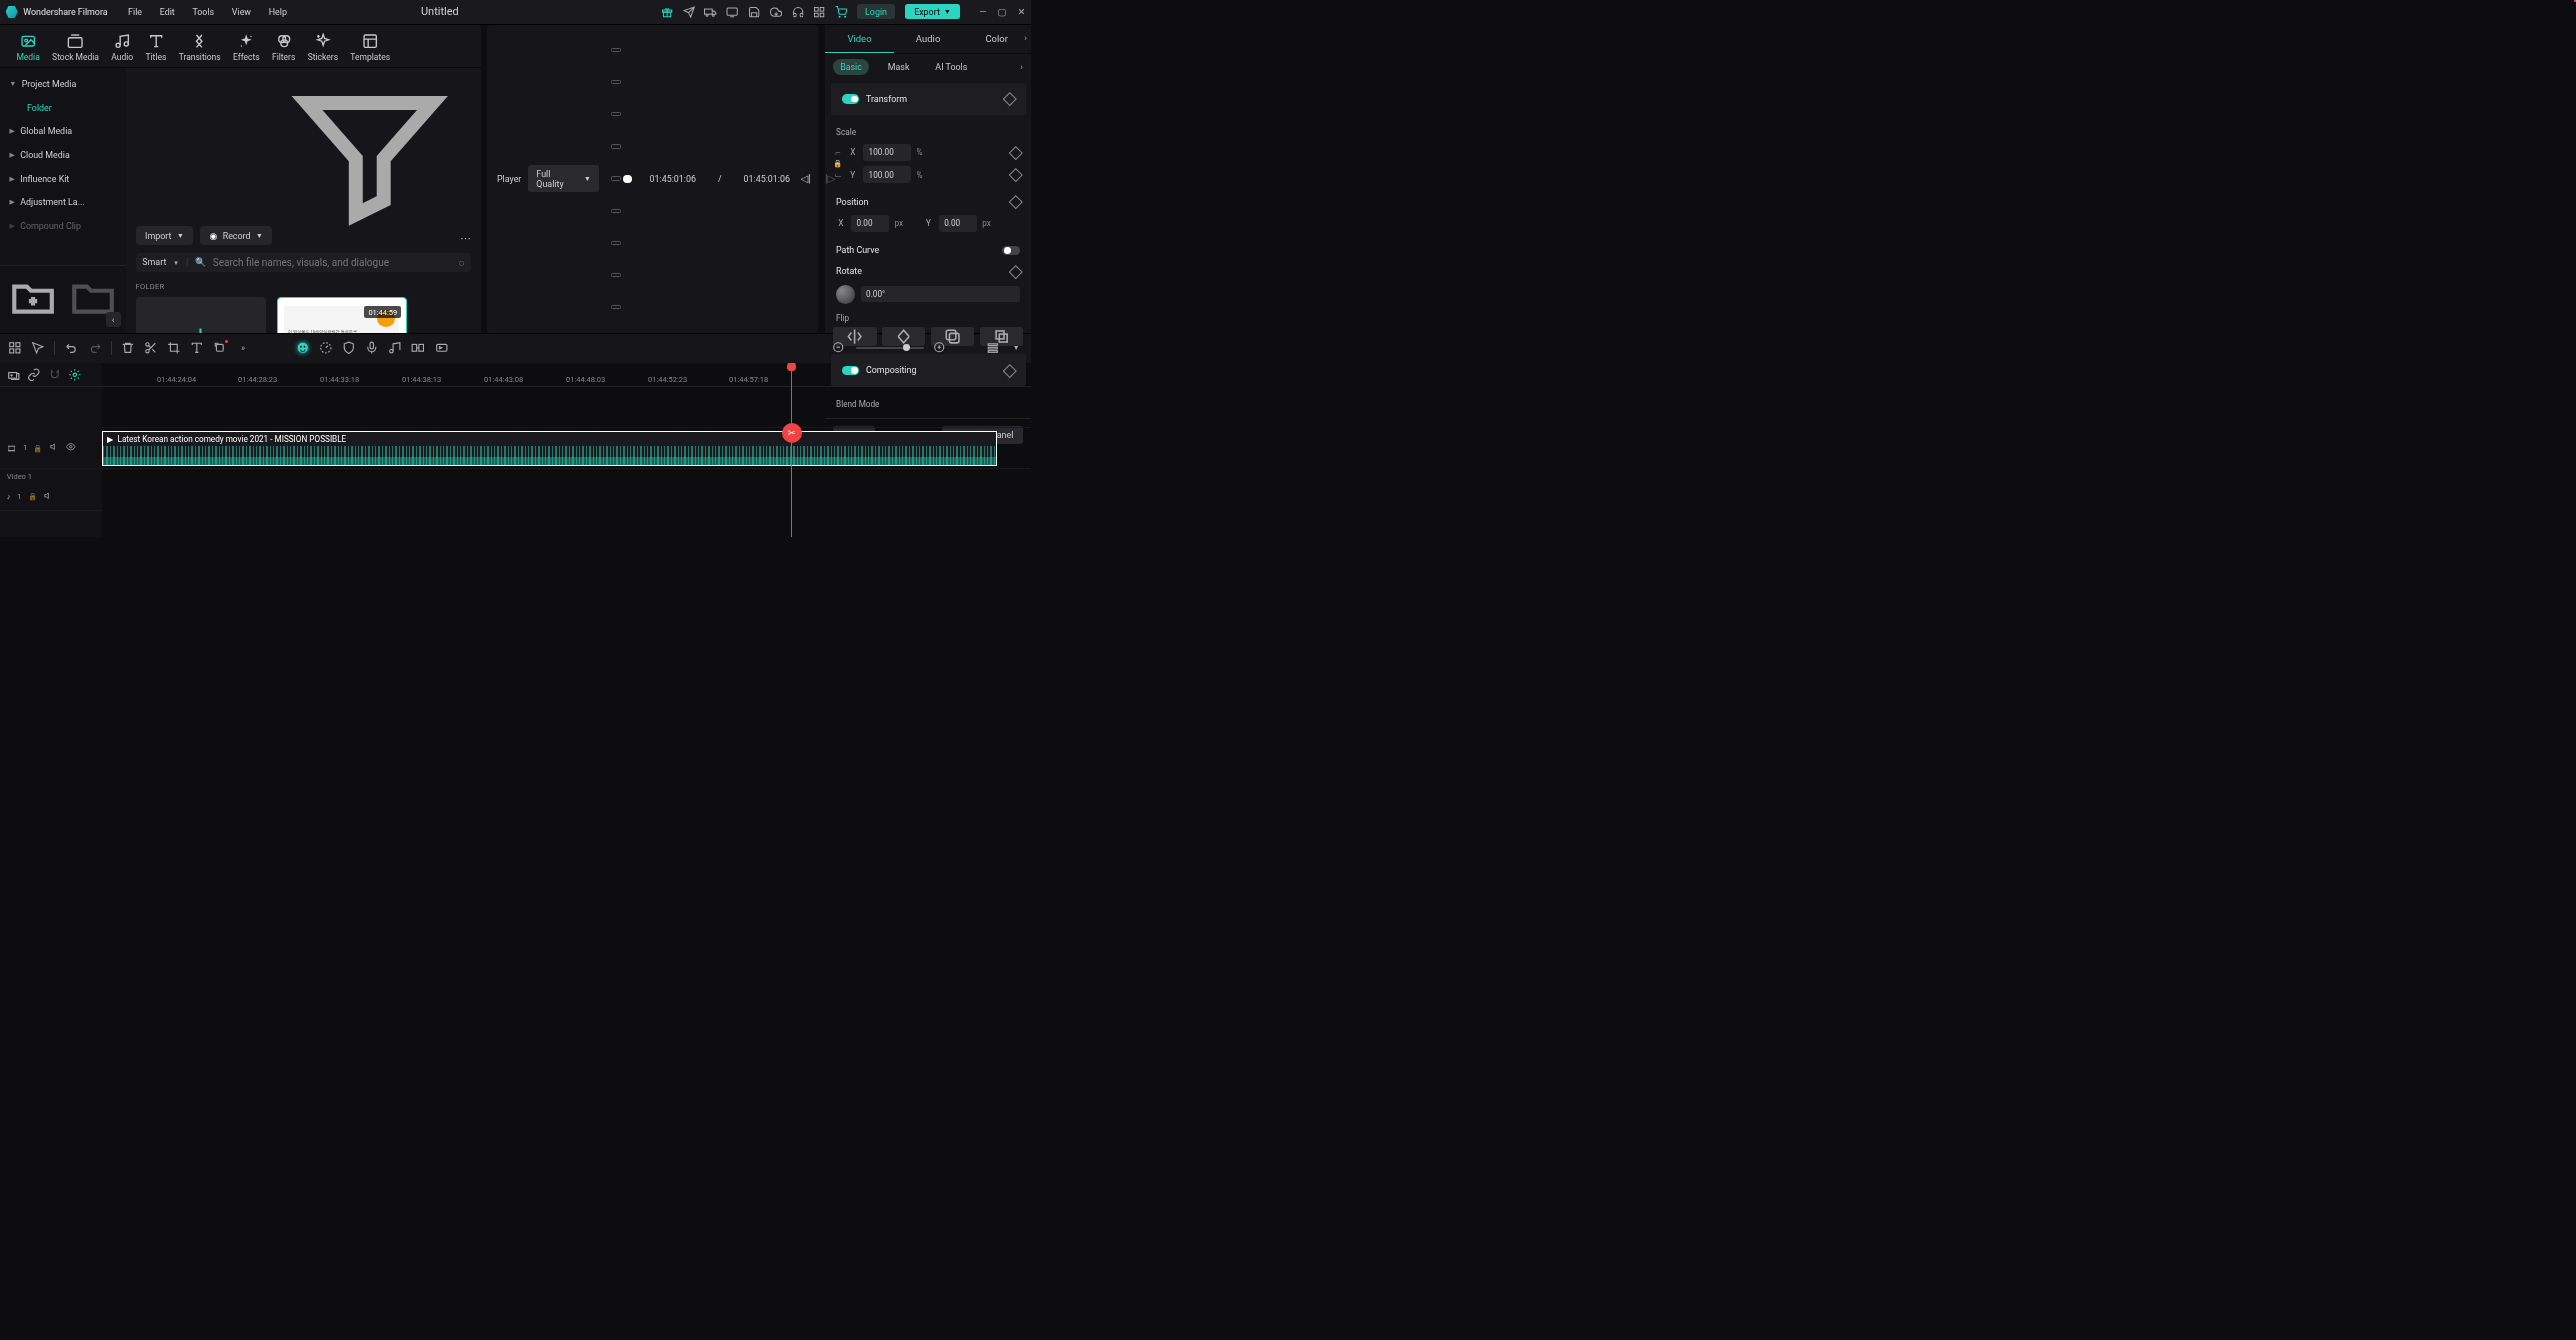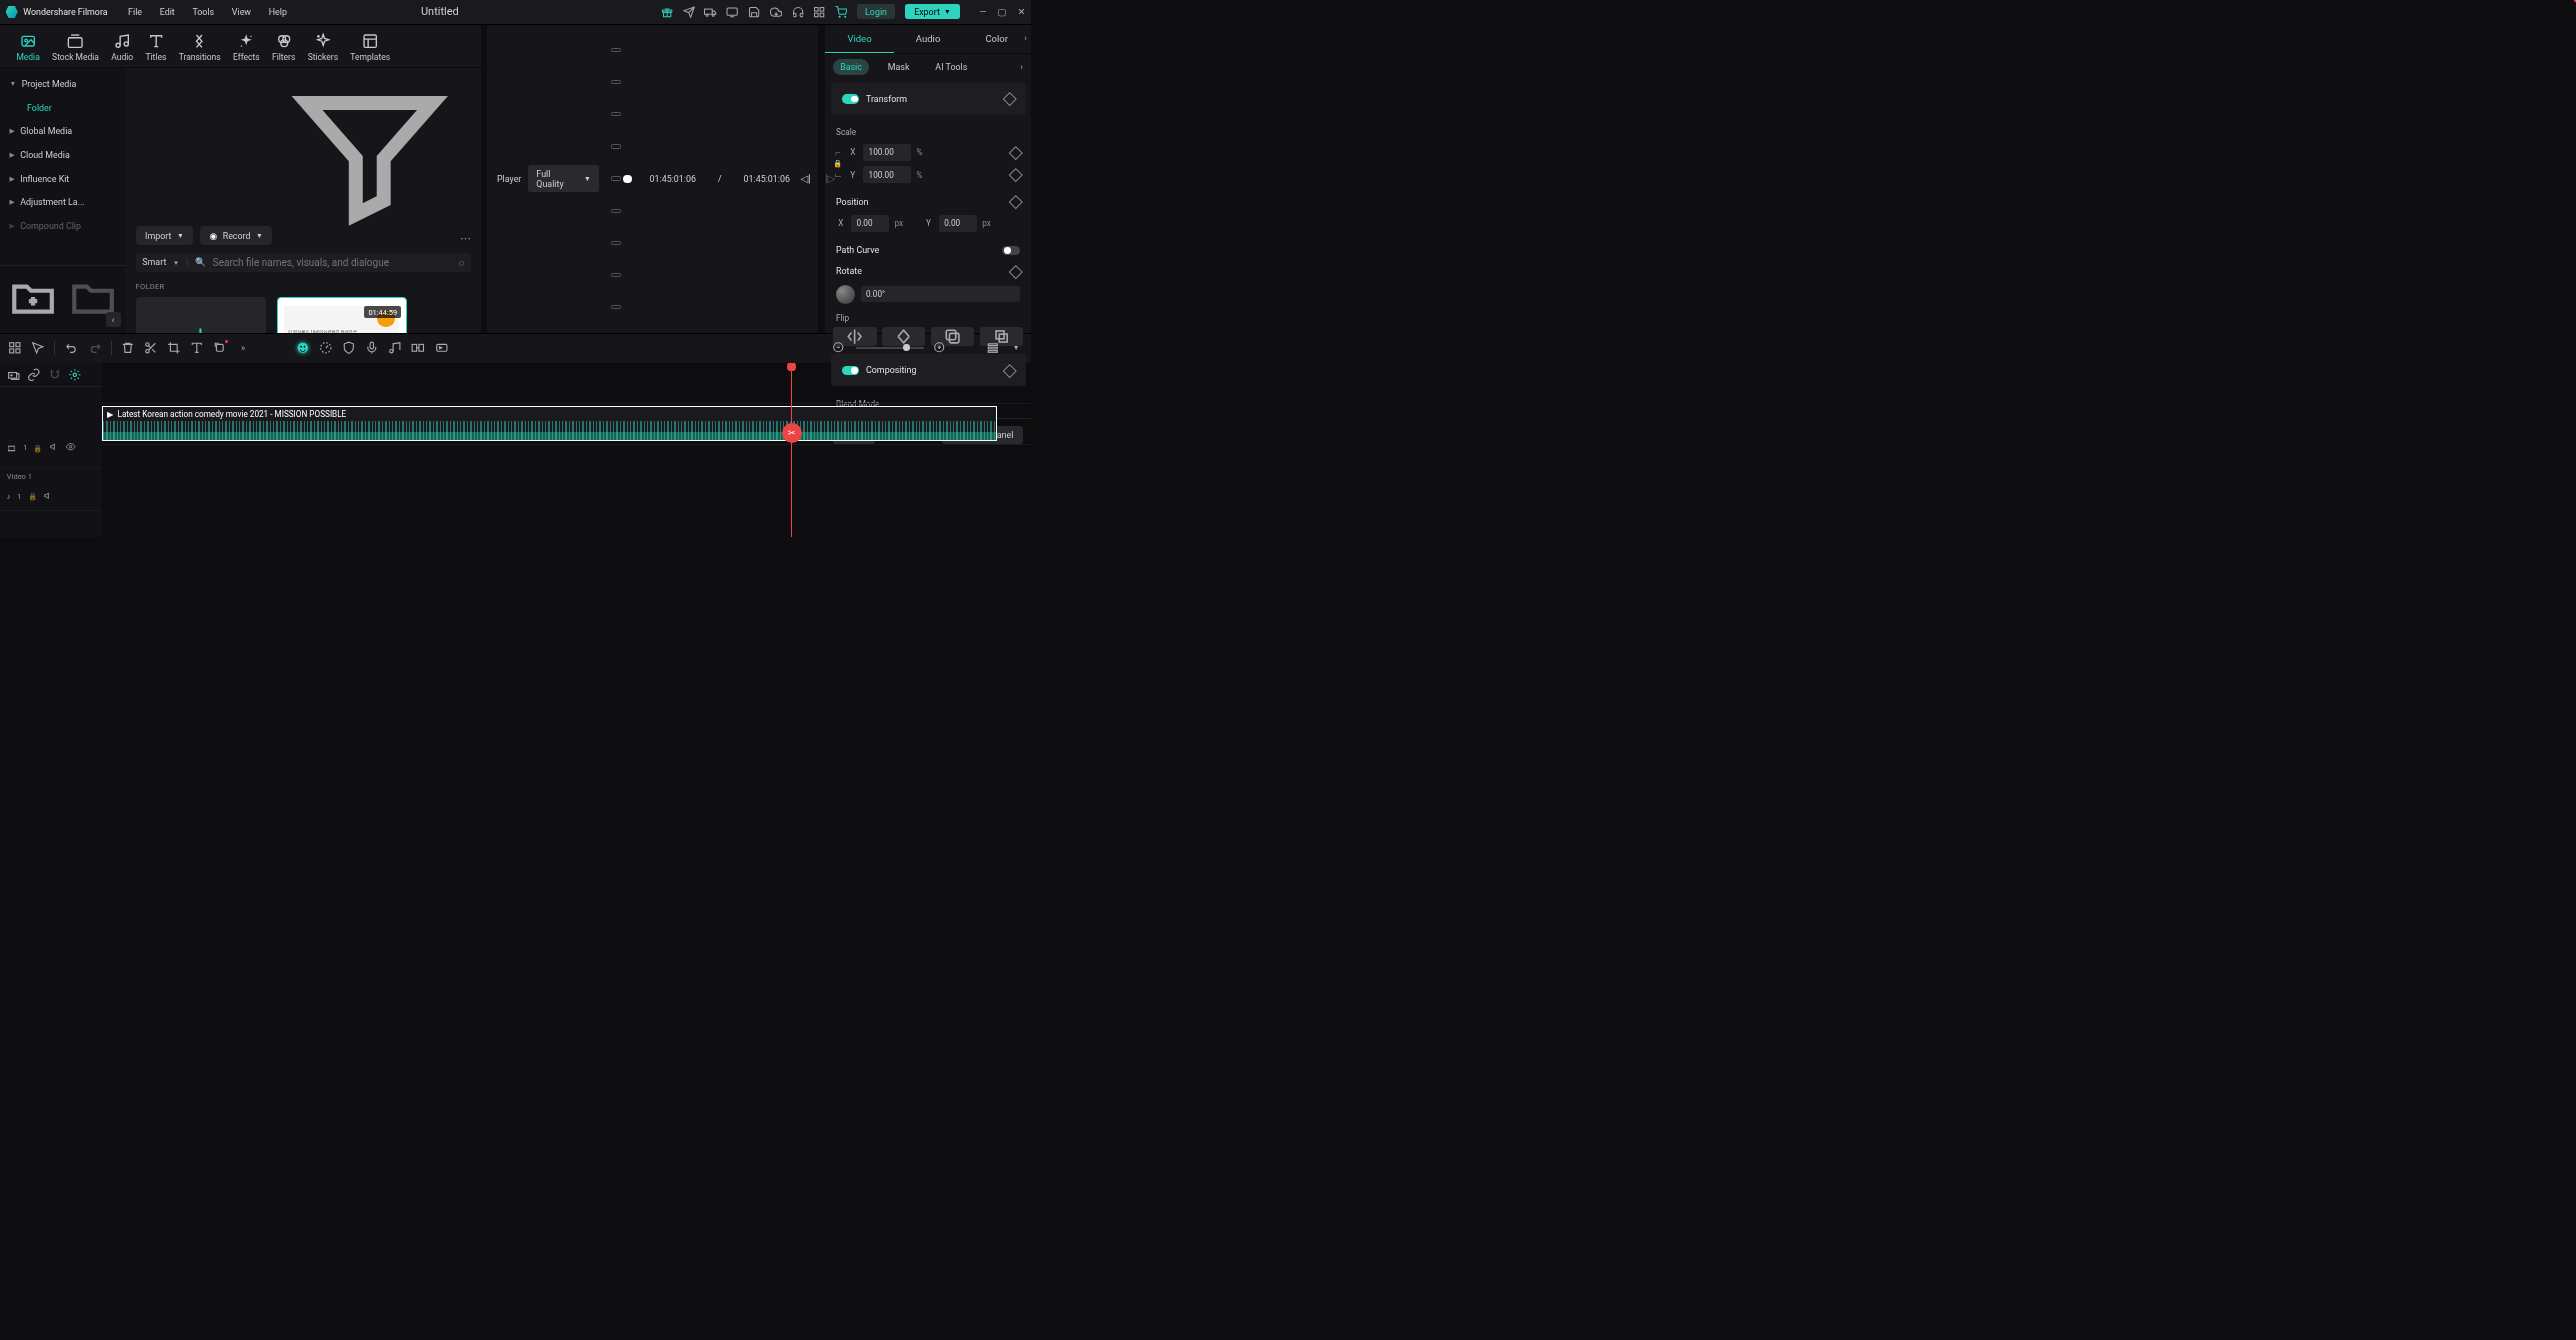--- a/index.html
+++ b/index.html
@@ -756,20 +756,30 @@
     <div class="tl-track-head" style="height:27px">
       <span>♪</span>
         <span style="font-size:6.8px">1</span>
       <span style="opacity:0.5">🔒</span>
       <span><svg width="9.5" height="9.5" viewBox="0 0 24 24" fill="none" stroke="#aaa" stroke-width="2">
             <path d="M11 5L6 9H2v6h4l5 4V5z"></path>
           </svg></span>
     </div>
   </div>
   <div class="timeline-main">
+    <div class="ruler">
+      <span class="tick" style="left:55px">01:44:24:04</span>
+      <span class="tick" style="left:136px">01:44:28:23</span>
+      <span class="tick" style="left:218px">01:44:33:18</span>
+      <span class="tick" style="left:300px">01:44:38:13</span>
+      <span class="tick" style="left:382px">01:44:43:08</span>
+      <span class="tick" style="left:464px">01:44:48:03</span>
+      <span class="tick" style="left:546px">01:44:52:23</span>
+      <span class="tick" style="left:627px">01:44:57:18</span>
+    </div>
     <div class="track-row" style="height:41px"></div>
     <div class="track-row">
       <div class="clip">
         <div class="clip-label">
             <span>▶</span>
             <span>Latest Korean action comedy movie 2021 - MISSION POSSIBLE</span>
           </div>
         <div class="clip-wave"></div>
       </div>
     </div>

